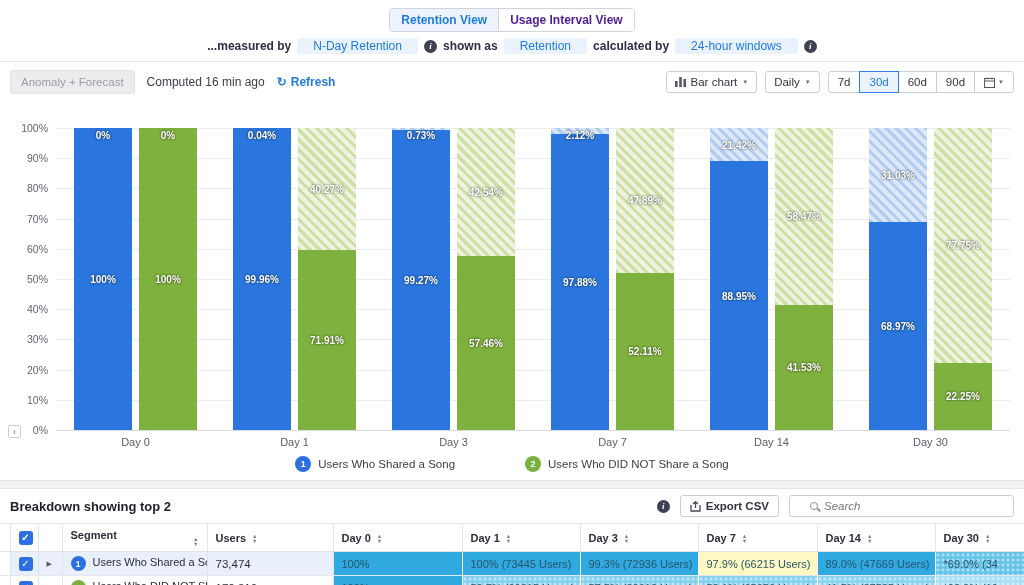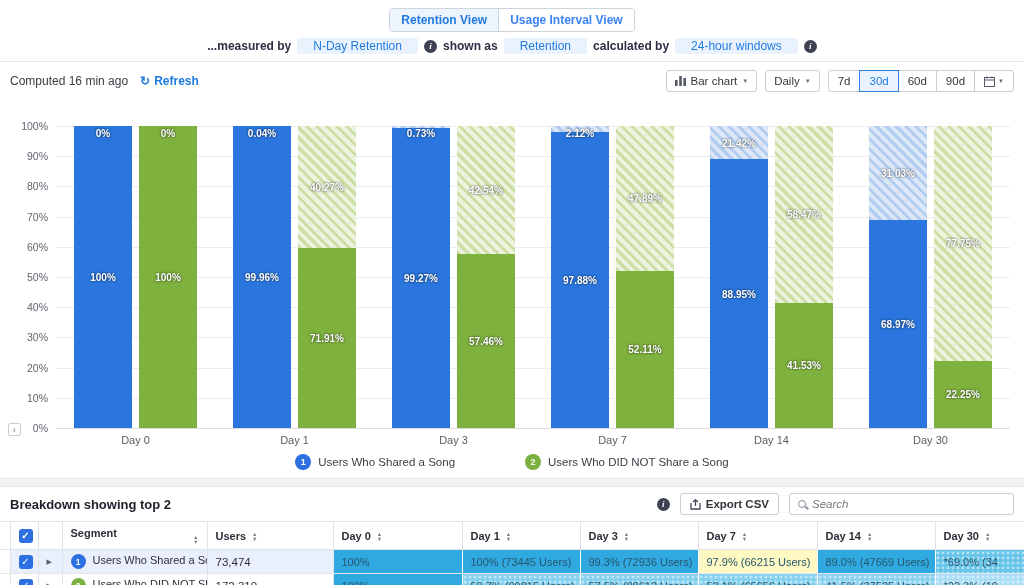--- a/index.html
+++ b/index.html
@@ -4,21 +4,21 @@
 <style>
   * { margin:0; padding:0; box-sizing:border-box; }
   html,body { width:1024px; height:585px; overflow:hidden; background:#fff;
     font-family:"Liberation Sans", sans-serif; color:#2e2e3a; }
   .page { width:1024px; height:585px; position:relative; background:#fff; }
 
   
   .top-header { padding-top:8px; border-bottom:1px solid #e7e7ea; padding-bottom:7px; }
   .tab-toggle { display:flex; justify-content:center; }
   .tab-group { display:inline-flex; border:1px solid #cfd3da; border-radius:4px; overflow:hidden; background:#fff; }
-  .tab { padding:4px 11px; font-size:12px; font-weight:bold; color:#3b82f6; cursor:pointer; background:#fff; }
+  .tab { padding:4px 11px; font-size:12px; font-weight:bold; color:#4c1d95; cursor:pointer; background:#fff; }
   .tab + .tab { border-left:1px solid #cfd3da; }
   .tab.active { background:#eef4fd; color:#1f7be0; }
   .subtitle { display:flex; justify-content:center; align-items:center; gap:6px; margin-top:6px; font-size:12px; }
   .subtitle .plain { font-weight:bold; color:#2e2e44; }
   .pill-link { color:#1f7be0; background:#eaf3fd; padding:1px 16px; border-radius:2px; font-size:12px; }
   .info-icon { display:inline-flex; width:13px; height:13px; border-radius:50%; background:#3d4152; color:#fff;
     font-size:9px; font-weight:bold; align-items:center; justify-content:center; font-family:"Liberation Serif",serif; font-style:italic; }
 
   
   .toolbar { display:flex; justify-content:space-between; align-items:center; padding:8px 10px; }
@@ -58,21 +58,21 @@
 
   .section-gap { height:9px; background:#f3f3f5; border-top:1px solid #e5e5e8; border-bottom:1px solid #e5e5e8; margin-top:8px; }
 
   
   .breakdown-bar { display:flex; justify-content:space-between; align-items:center; padding:6px 10px; }
   .breakdown-title { font-size:13px; font-weight:bold; color:#1f1f2c; }
   .bd-right { display:flex; align-items:center; gap:10px; }
   .export-btn { display:inline-flex; align-items:center; gap:5px; border:1px solid #c9cdd6; border-radius:3px;
     background:#fff; padding:4px 9px; font-size:11.5px; font-weight:bold; color:#34343e; cursor:pointer; }
   .search-box { display:flex; align-items:center; gap:6px; border:1px solid #c9cdd6; border-radius:3px; background:#fff;
-    padding:4px 8px; width:225px; }
+    padding:4px 20px; width:225px; }
   .search-box input { border:none; outline:none; font-size:11.5px; font-style:italic; color:#555; width:100%;
     font-family:"Liberation Sans",sans-serif; background:transparent; }
   .mag { width:8px; height:8px; border:1.5px solid #8a8f9a; border-radius:50%; position:relative; flex:none; }
   .mag::after { content:""; position:absolute; width:4px; height:1.5px; background:#8a8f9a; transform:rotate(45deg);
     right:-4px; bottom:-1px; }
 
   
   table { border-collapse:collapse; table-layout:fixed; width:1024px; font-size:11px; }
   th, td { padding:0 8px; height:28px; text-align:left; overflow:hidden; white-space:nowrap; }
   thead th { border-top:1px solid #dfe3ea; border-bottom:1px solid #dfe3ea; font-size:11px; color:#2e2e3a; background:#fff; }
@@ -110,20 +110,21 @@
       <span class="plain">shown as</span>
       <span class="pill-link">Retention</span>
       <span class="plain">calculated by</span>
       <span class="pill-link">24-hour windows</span>
       <span class="info-icon">i</span>
     </div>
   </div>
 
   <div class="toolbar">
     <div class="tb-left">
+      <span class="btn-disabled">Anomaly + Forecast</span>
       <span class="computed">Computed 16 min ago</span>
       <span class="refresh">
           <span>↻</span>
           <span>Refresh</span>
         </span>
     </div>
     <div class="tb-right">
       <span class="tb-btn">
         <svg class="icn" width="11" height="10" viewBox="0 0 11 10">
             <rect x="0" y="4" width="2.6" height="6" fill="#555a66"></rect>

